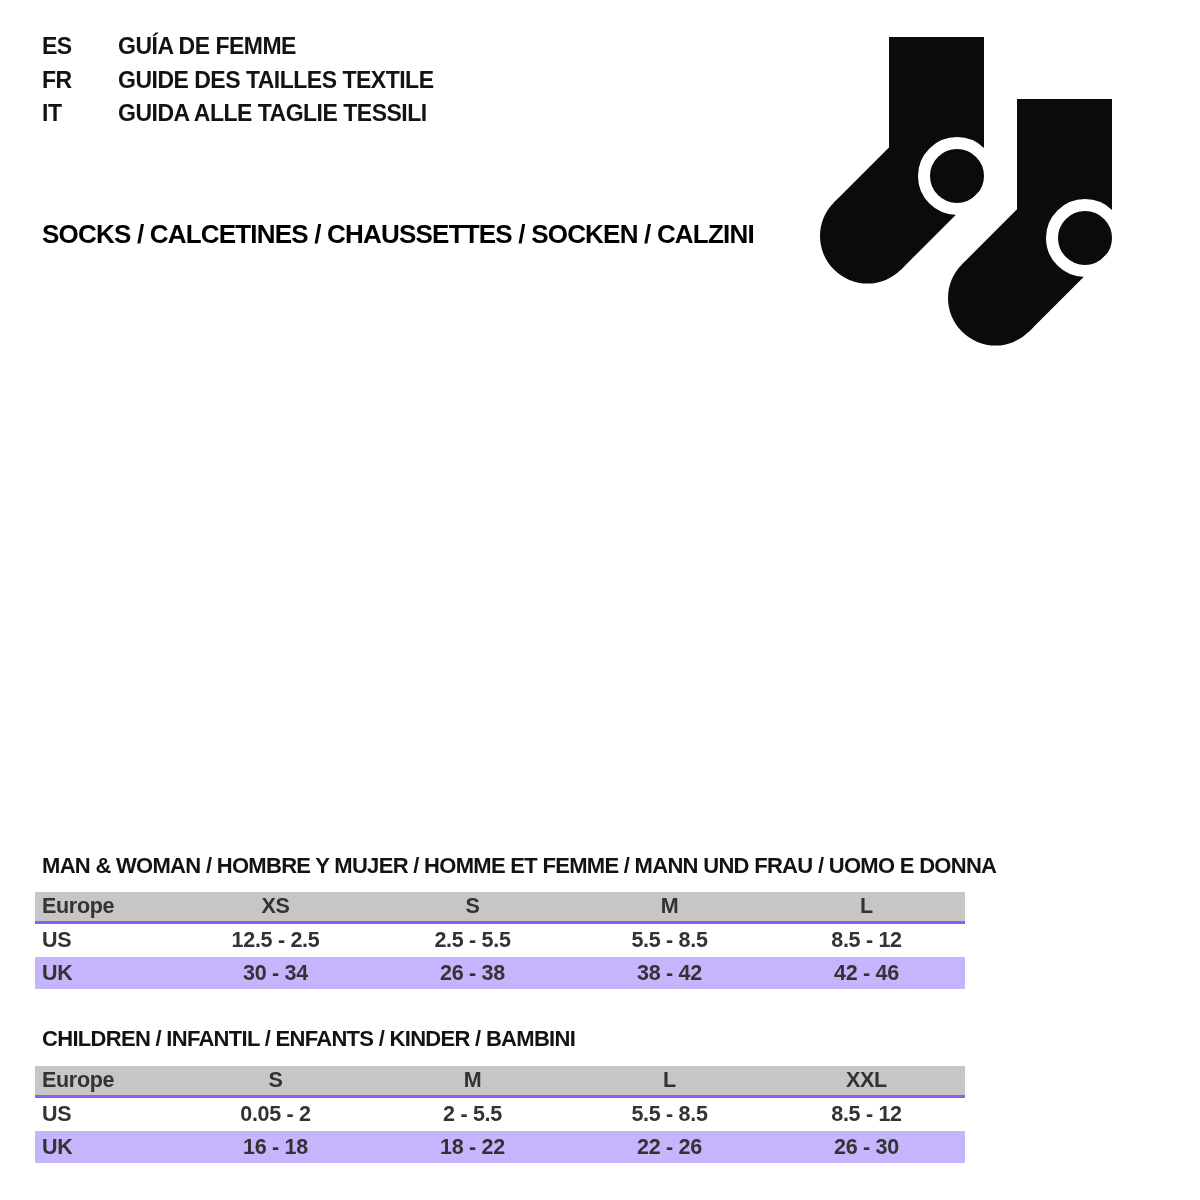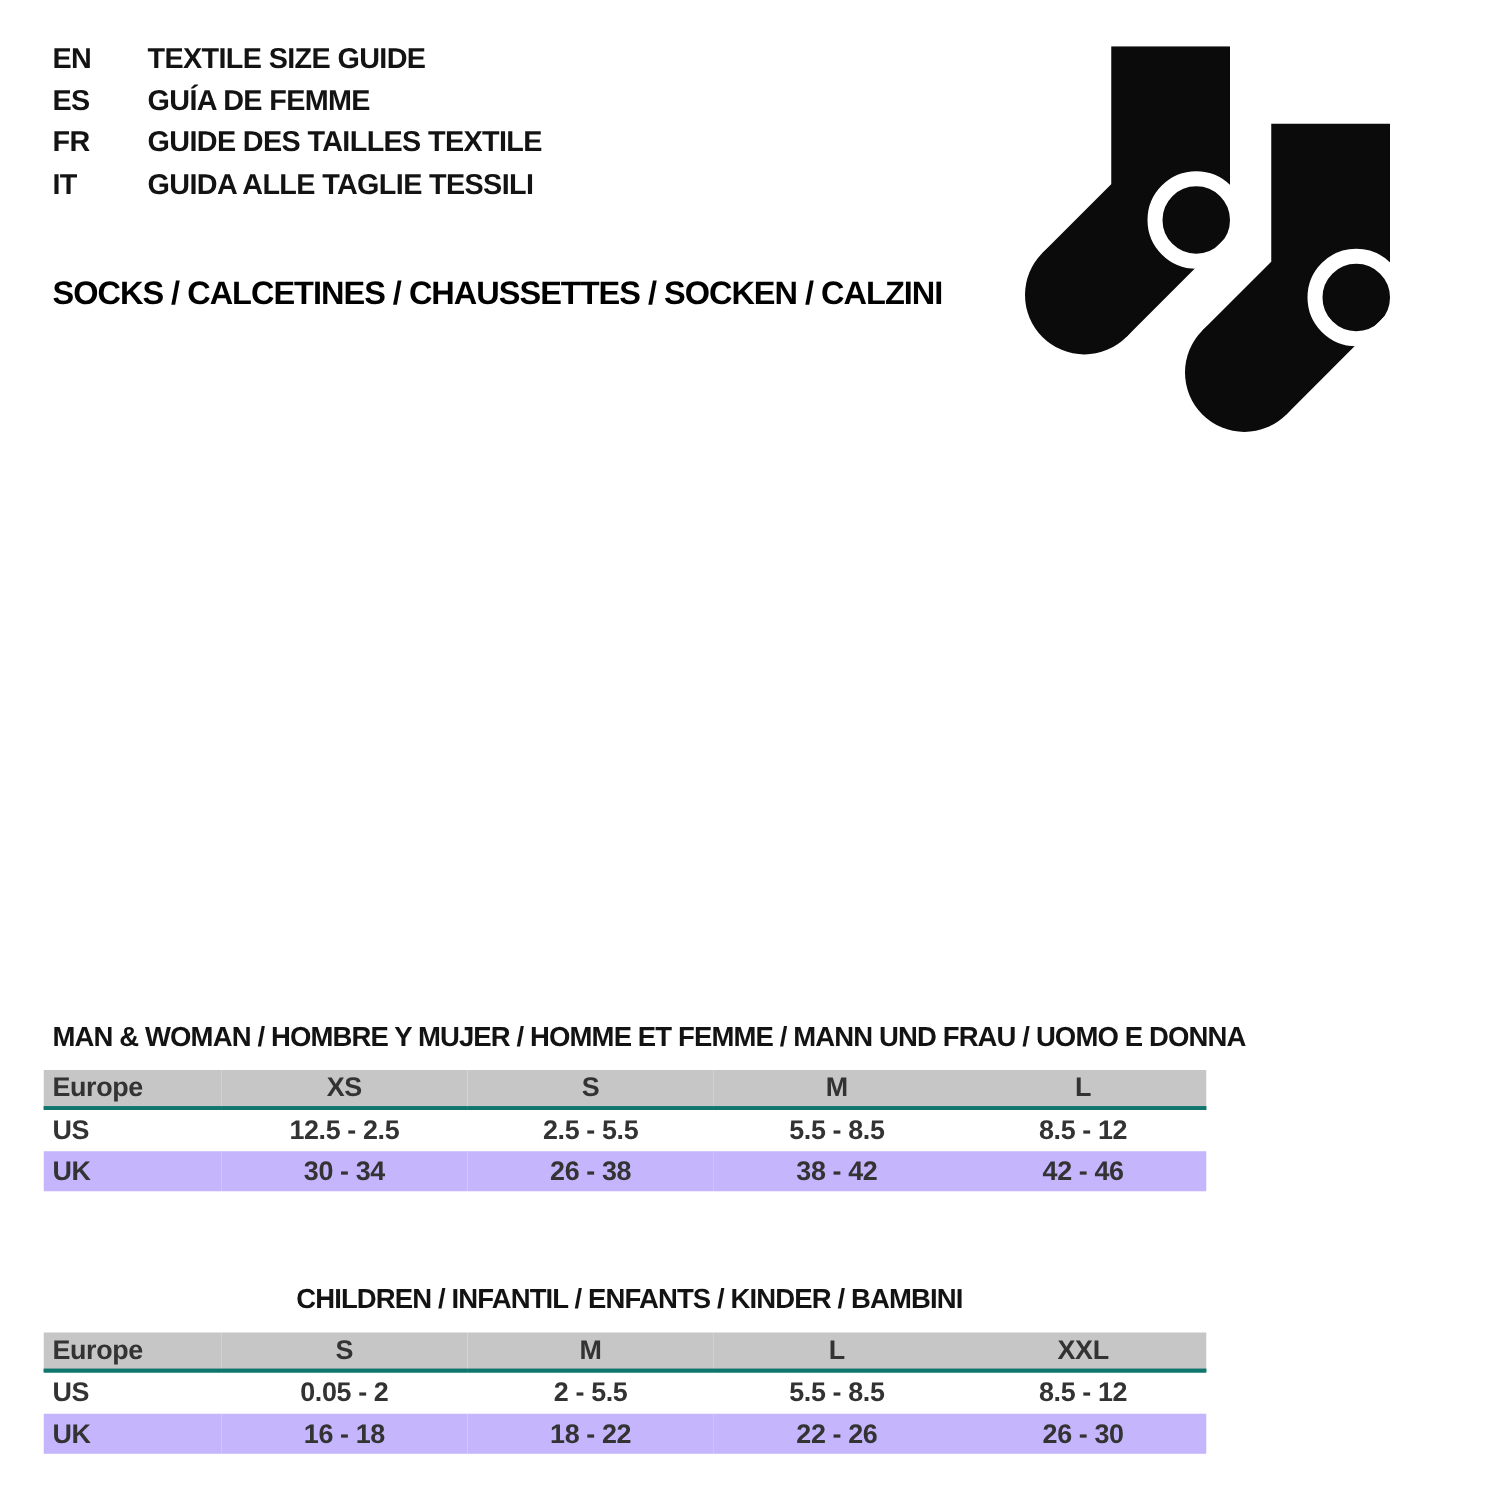--- a/index.html
+++ b/index.html
@@ -41,47 +41,43 @@
 
   
   .tblock{position:absolute;left:35px;width:930px;}
   .t1{top:818px;}
   .t2{top:1027px;}
   .tbl-title{
     margin:0 0 0 7px;
     font-weight:bold;font-size:22px;letter-spacing:-0.7px;color:#131313;
     white-space:nowrap;line-height:24px;
   }
-  .t1 .tbl-title{margin-bottom:14px;}
-  .t2 .tbl-title{margin-bottom:15px;text-align:center;}
+  .t1 .tbl-title{margin-bottom:14px;margin-top:36px;}
+  .t2 .tbl-title{margin-bottom:15px;}
   table.size-table{
     border-collapse:collapse;table-layout:fixed;width:930px;
   }
   col.c-first{width:142px;}
   col.c-size{width:197px;}
   .size-table th,.size-table td{
     padding:0;font-size:21.5px;font-weight:bold;letter-spacing:-0.3px;
     color:#333333;text-align:center;vertical-align:middle;
     white-space:nowrap;
   }
-  .size-table th{height:29px;background:#c6c6c6;border-bottom:3px solid #0f766e;}
+  .size-table th{height:29px;background:#c6c6c6;border-bottom:3px solid #8b5cf6;}
   .size-table th.first,.size-table td.first{text-align:left;padding-left:7px;}
   .size-table tr.r-us td{height:33px;background:#ffffff;}
   .size-table tr.r-uk td{height:32px;background:#c4b5fd;}
 </style>
 </head>
 <body>
 
 <div class="page">
 
   <ul class="langs">
-    <li class="lang">
-      <span class="code">EN</span>
-      <span class="lbl">TEXTILE SIZE GUIDE</span>
-    </li>
     <li class="lang">
       <span class="code">ES</span>
       <span class="lbl">GUÍA DE FEMME</span>
     </li>
     <li class="lang">
       <span class="code">FR</span>
       <span class="lbl">GUIDE DES TAILLES TEXTILE</span>
     </li>
     <li class="lang">
       <span class="code">IT</span>

